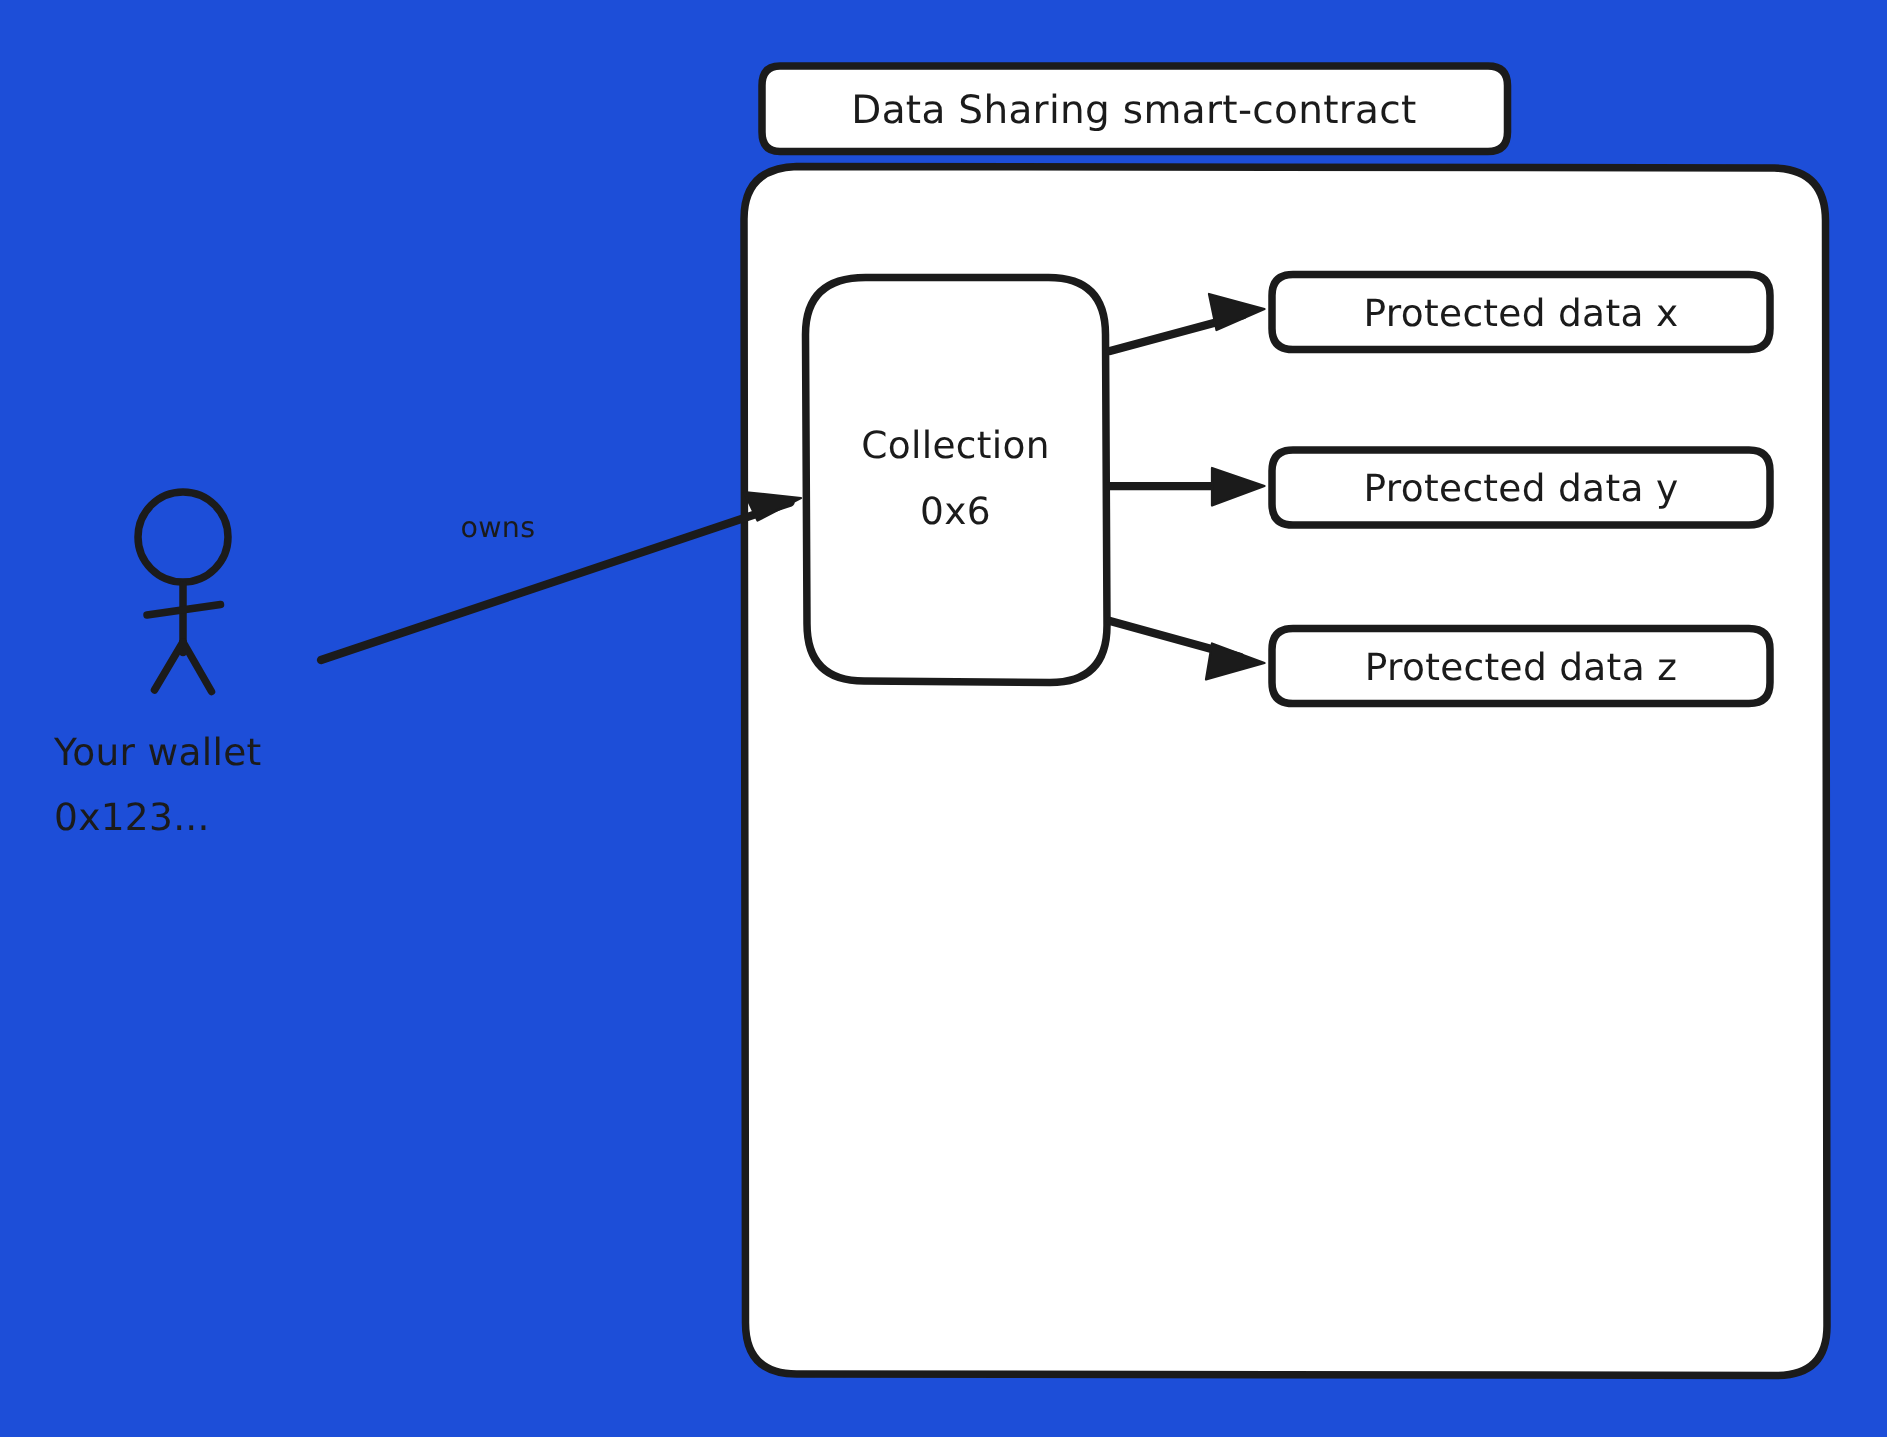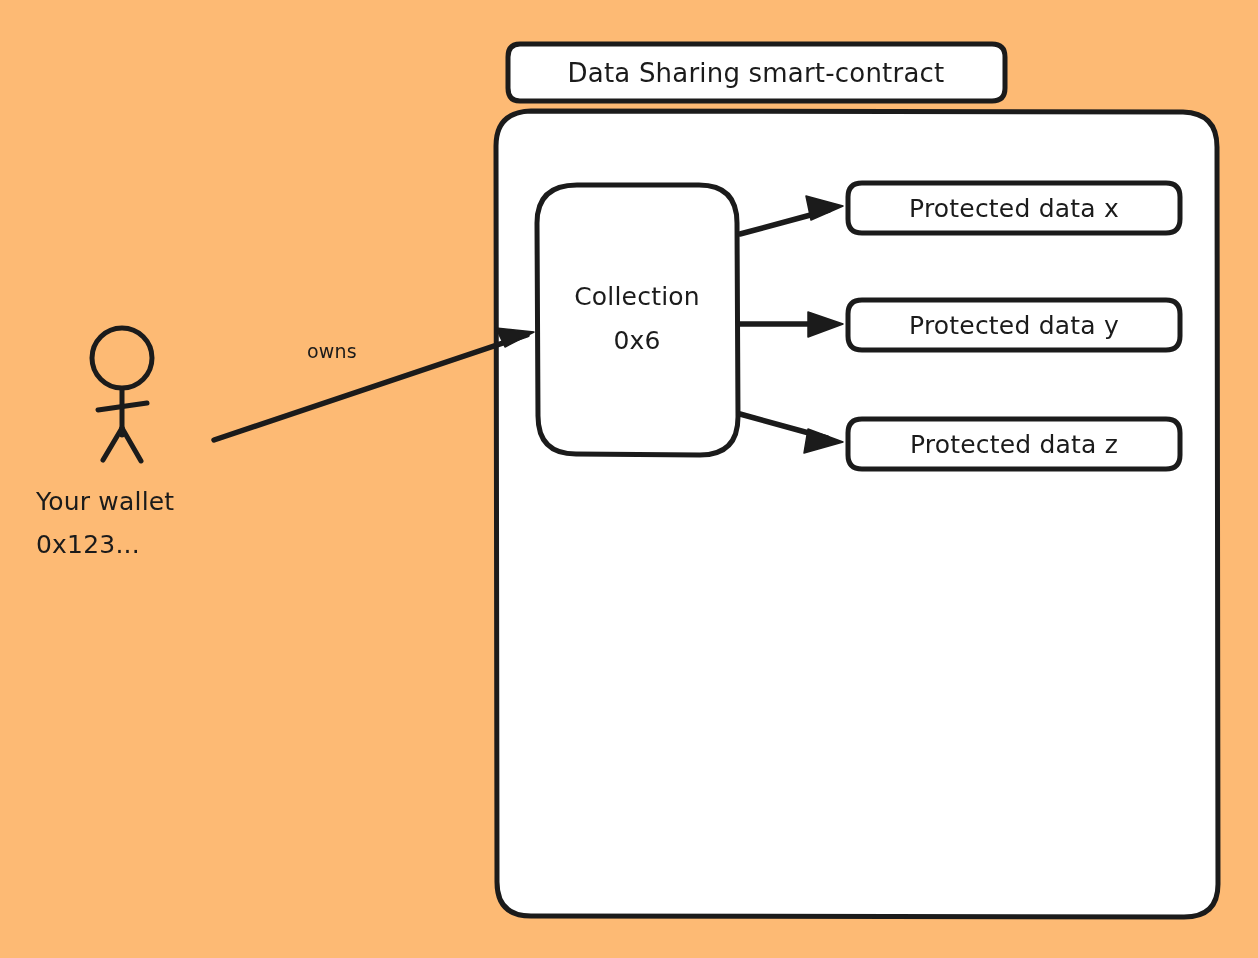--- a/index.html
+++ b/index.html
@@ -8,21 +8,21 @@
     padding: 0;
     background: #ffffff;
   }
   body {
     font-family: "DejaVu Sans", sans-serif;
   }
   #canvas {
     position: relative;
     width: 1258px;
     height: 958px;
-    background: #fdba74;
+    background: #1d4ed8;
     overflow: hidden;
   }
   #diagram-svg {
     position: absolute;
     left: 0;
     top: 0;
     width: 1258px;
     height: 958px;
   }
   .hand-text {

